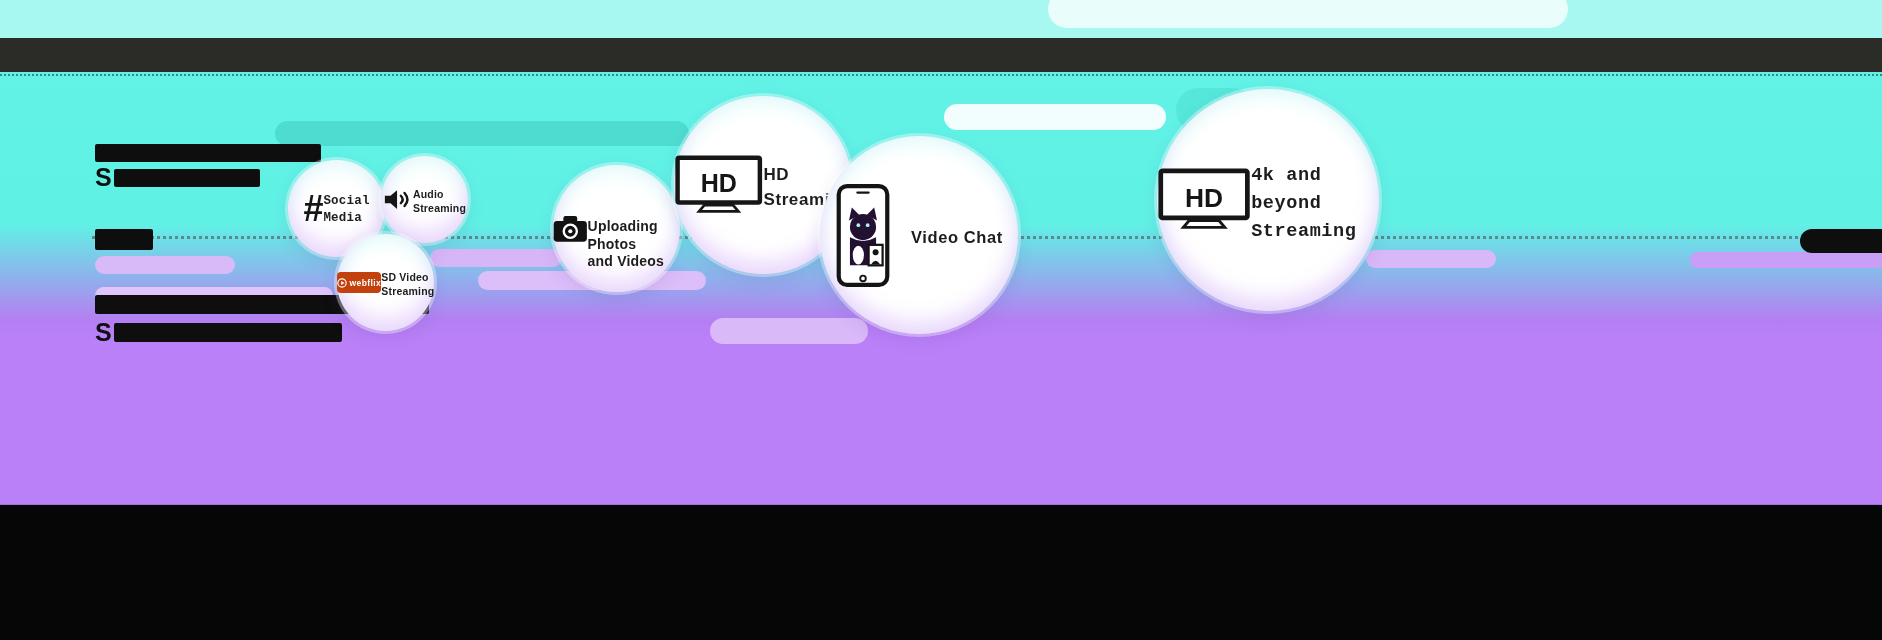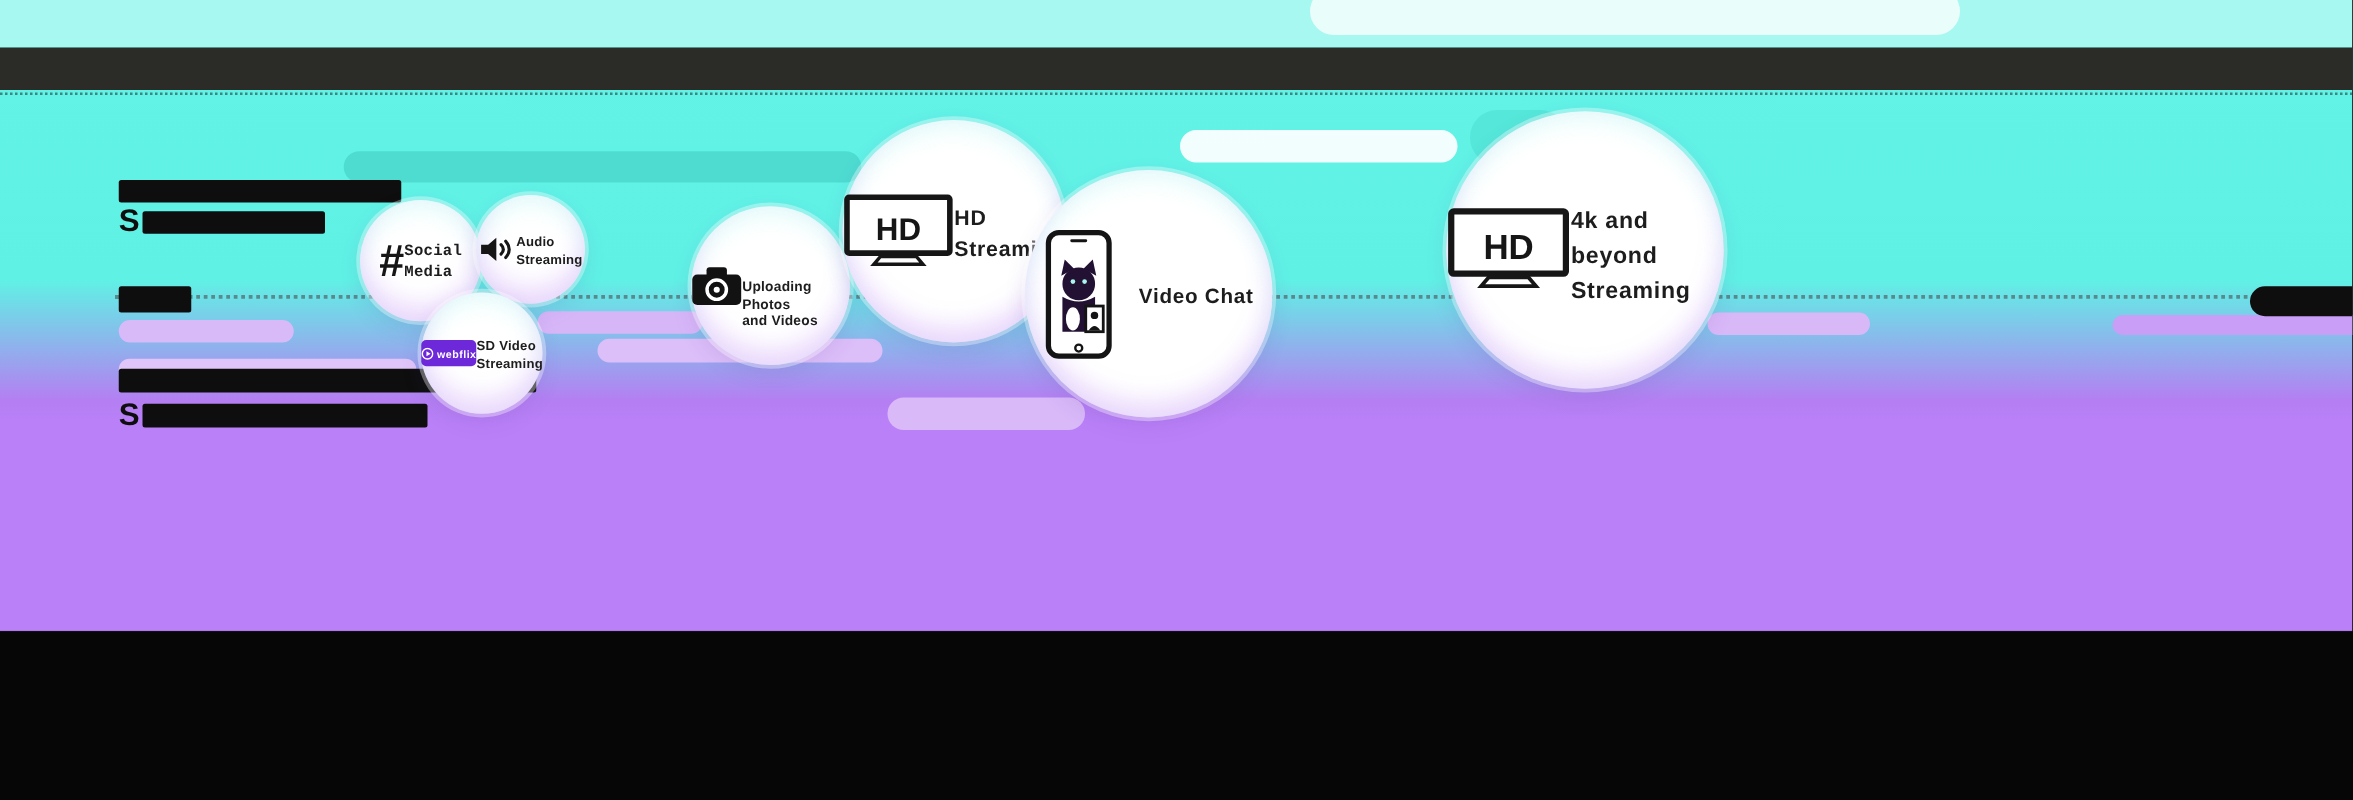--- a/index.html
+++ b/index.html
@@ -30,23 +30,23 @@
     box-shadow: inset 0 -12px 20px rgba(184,125,246,.30),
                 inset 0 10px 16px rgba(98,242,230,.14),
                 0 0 0 3px rgba(255,255,255,.35),
                 0 6px 18px rgba(80,50,150,.12);
   }
   .bubble-label{white-space:pre-line;color:#1d1d1d;}
   .lbl-xs{font-size:10.5px;font-weight:700;line-height:1.25;letter-spacing:.2px;margin-top:4px;}
   .lbl-sm{font-size:12.5px;font-weight:600;line-height:1.3;letter-spacing:.2px;margin-top:2px;font-family:Liberation Mono, monospace;}
   .lbl-md{font-size:15px;font-weight:600;letter-spacing:.8px;margin-top:5px;}
   .lbl-lg{font-size:17px;font-weight:600;letter-spacing:.6px;line-height:1.45;margin-top:6px;}
-  .lbl-xl{font-size:18.5px;font-weight:600;letter-spacing:.6px;line-height:1.5;margin-top:8px;}
+  .lbl-xl{font-size:18.5px;font-weight:600;letter-spacing:.6px;line-height:1.5;margin-top:8px;font-family:Liberation Mono, monospace;}
   .hashtag{font-size:36px;font-weight:800;line-height:1;color:#161616;}
-  .webflix{width:62px;height:21px;background:#6d28d9;border-radius:4px;
+  .webflix{width:62px;height:21px;background:#c2410c;border-radius:4px;
     display:flex;align-items:center;justify-content:center;gap:3px;}
   .webflix span{color:#fff;font-size:8.5px;font-weight:700;letter-spacing:.4px;}
 </style>
 </head>
 <body>
 
 <div class="stage">
 
   <div class="pill" style="left:1048px;top:-10px;width:520px;height:38px;background:rgba(255,255,255,.75);"></div>
   <div class="pill" style="left:275px;top:121px;width:414px;height:25px;background:#4edcd1;"></div>
@@ -115,21 +115,21 @@
 Streaming</div>
   </div>
 
   <div class="bubble" style="left:553px;top:165px;width:127px;height:127px;">
     <svg width="46" height="37" viewBox="0 0 50 40">
       <rect x="15" y="2" width="20" height="12" rx="3" fill="#121212"></rect>
       <rect x="1" y="9" width="48" height="30" rx="5" fill="#121212"></rect>
       <circle cx="25" cy="24" r="9.5" fill="none" stroke="#fff" stroke-width="3.4"></circle>
       <circle cx="25" cy="24" r="3" fill="#fff"></circle>
     </svg>
-    <div class="bubble-label lbl-xs" style="font-size:11px;margin-top:32px;">Uploading Photos
+    <div class="bubble-label lbl-xs" style="font-size:14px;margin-top:32px;">Uploading Photos
 and Videos</div>
   </div>
 
   <div class="bubble" style="left:674px;top:96px;width:178px;height:178px;">
     <svg width="96" height="65" viewBox="0 0 100 68">
       <rect x="4" y="3" width="92" height="50" rx="2" fill="#fff" stroke="#161616" stroke-width="5"></rect>
       <text x="50" y="41" text-anchor="middle" font-size="28" font-weight="800" font-family="Liberation Sans, sans-serif" fill="#161616">HD</text>
       <polygon points="34,56 66,56 72,63 28,63" fill="none" stroke="#161616" stroke-width="3"></polygon>
     </svg>
     <div class="bubble-label lbl-lg">HD

